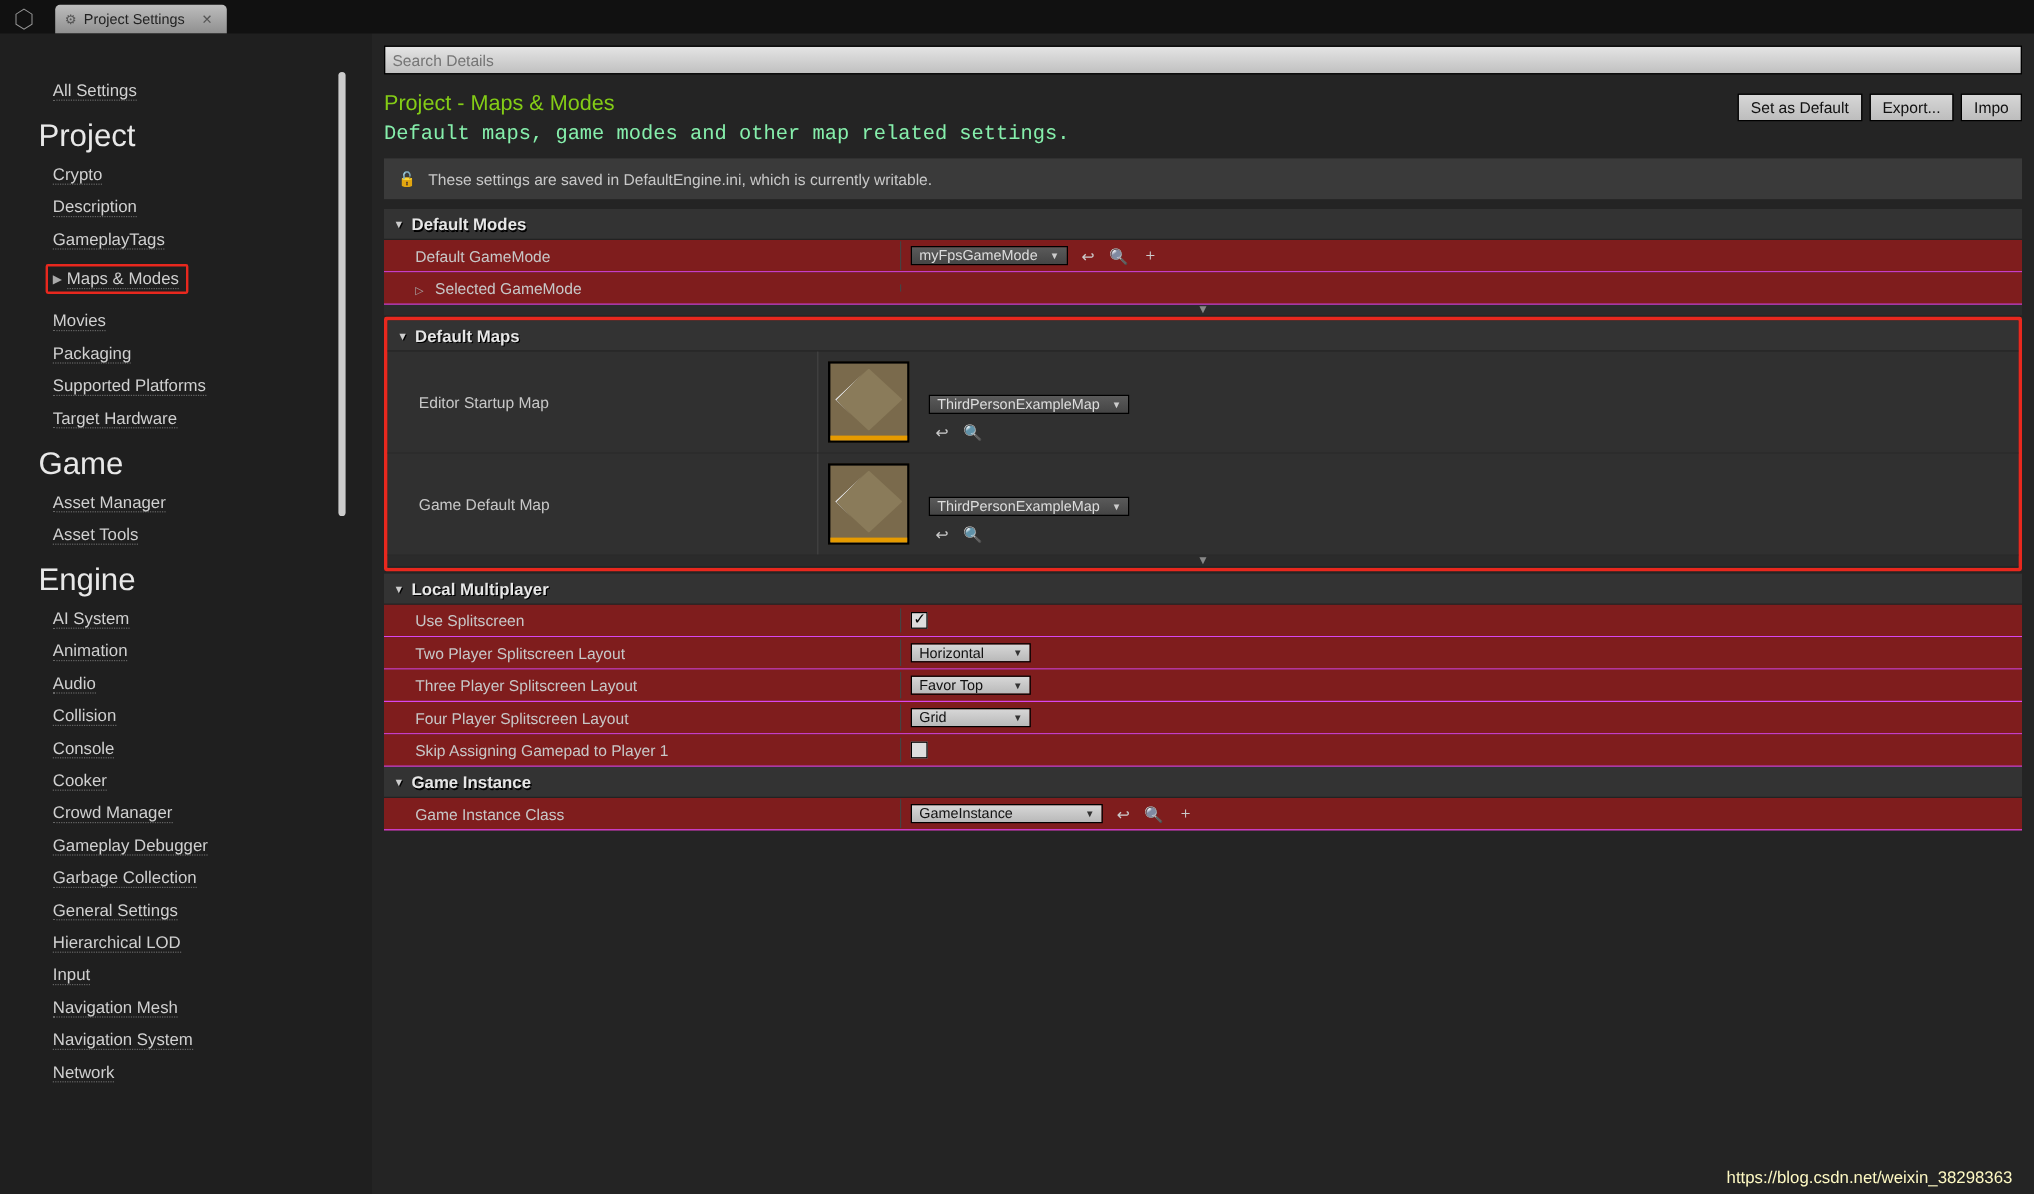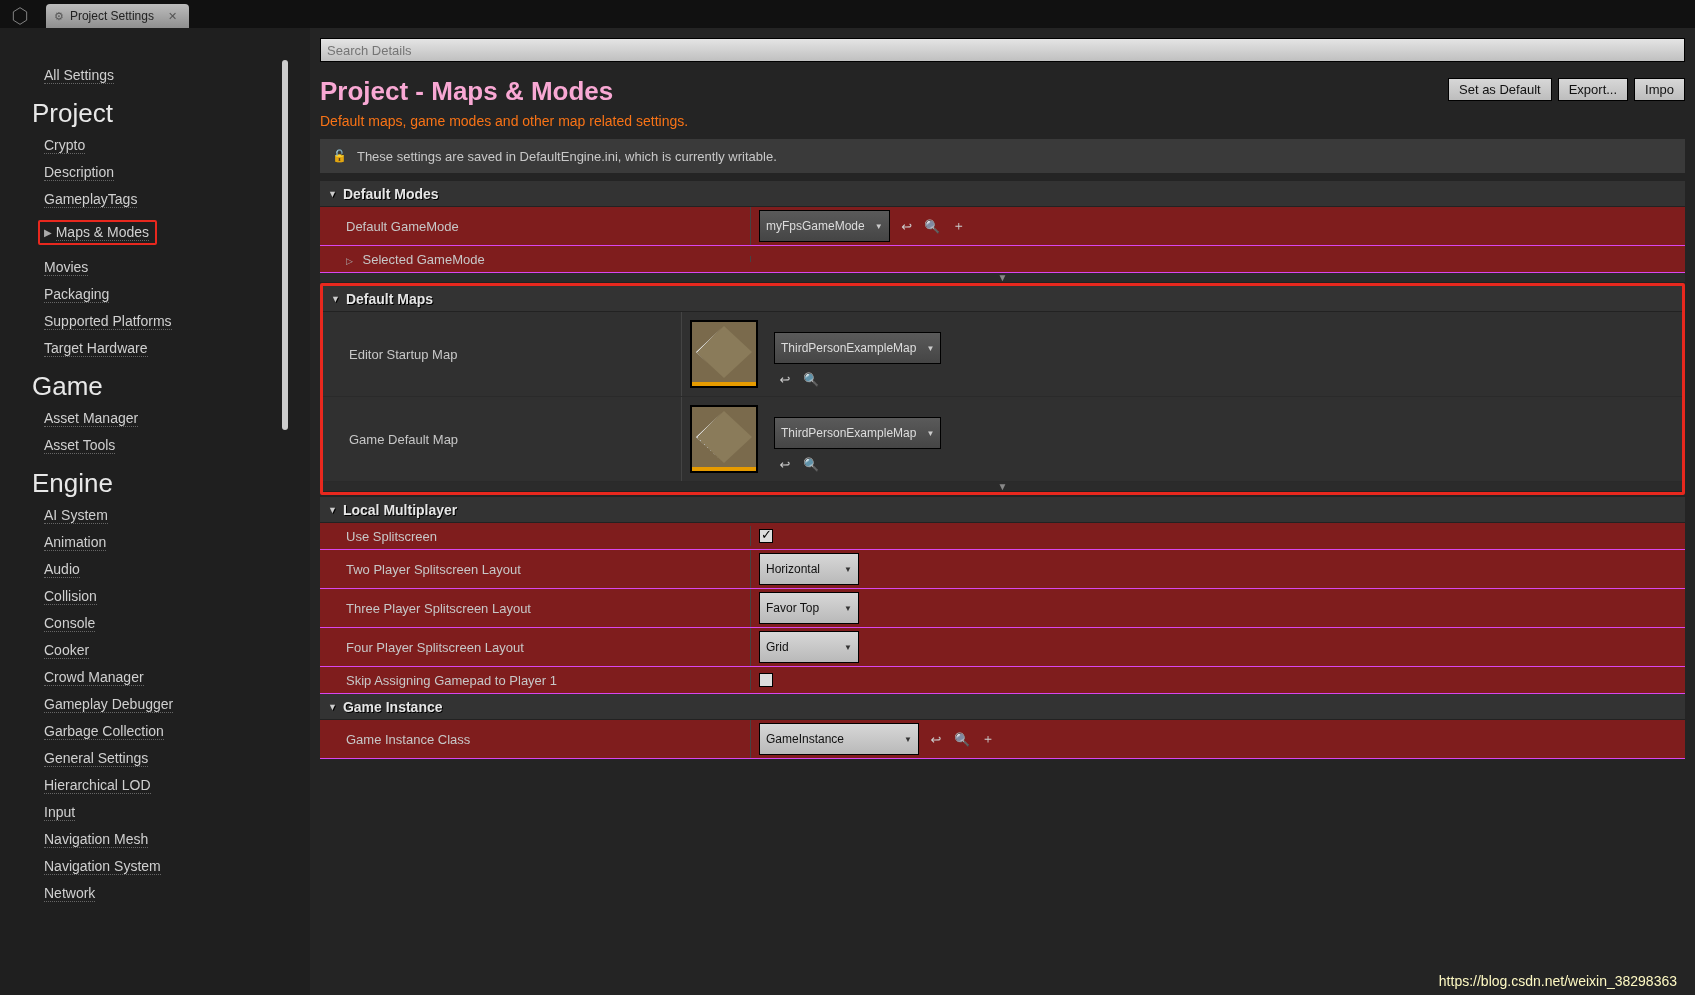--- a/index.html
+++ b/index.html
@@ -28,43 +28,43 @@
   display:inline-flex; align-items:center; margin: 2px 0 8px 6px; }
 .side-item-selected .tri { color:#aaa; font-size:10px; margin-right:4px; }
 .side-item-selected a { color:#d0d0d0; font-size:14px; border-bottom:1px dotted #666; text-decoration:none; }
 
 
 .content { flex:1; background:#242424; display:flex; flex-direction:column; }
 .search-row { padding: 10px 10px 0 10px; }
 .search-input { width:100%; height:24px; background:linear-gradient(#e4e4e4,#c0c0c0);
   border:1px solid #000; padding:0 6px; font-size:13px; color:#777; }
 .page-head { padding: 14px 10px 10px 10px; display:flex; justify-content:space-between; align-items:flex-start; }
-.page-title { font-size:26px; color:#f9a8d4;font-weight:bold; }
-.page-sub { font-size:14px; color:#f97316; margin-top:6px; }
+.page-title { font-size:18px; color:#84cc16; }
+.page-sub { font-size:17px; color:#86efac; margin-top:6px;font-family:Liberation Mono, monospace; }
 .head-buttons { display:flex; gap:6px; margin-top:2px;text-align:center; }
 .hbtn { background:linear-gradient(#d7d7d7,#bdbdbd); color:#111; font-size:13px; padding:3px 10px;
   border:1px solid #000; cursor:pointer; white-space:nowrap; }
 
 .info-bar { margin: 0 10px 8px 10px; background:#3a3a3a; display:flex; align-items:center;
   height:34px; padding:0 12px; font-size:13px; color:#c8c8c8; }
 .info-bar .lock { margin-right:10px; color:#aaa; font-size:12px; }
 
 .panel-area { flex:1; overflow:auto; padding: 0 10px 0 10px; }
 
 .section-header { background:#333; height:26px; display:flex; align-items:center; padding:0 8px;
   color:#e6e6e6; font-size:14px; font-weight:bold; text-shadow:1px 1px 0 #000; border-bottom:1px solid #222; }
 .section-header .tri { font-size:9px; margin-right:6px; color:#ccc; }
 
 .prop-row { display:flex; align-items:center; min-height:27px; border-bottom:1px solid #d946ef;
   background:#7f1d1d; }
 .prop-label { width: 430px; padding-left:26px; font-size:13px; color:#c7c7c7; }
 .prop-label .tri { font-size:9px; margin-right:6px; color:#aaa; }
 .prop-value { flex:1; display:flex; align-items:center; gap:8px; padding:3px 0; border-left:1px solid #444; padding-left:8px; }
 
-.dropdown { background:linear-gradient(#d7d7d7,#b9b9b9); color:#111; font-size:12px; height:32px;
+.dropdown { background:linear-gradient(#d7d7d7,#b9b9b9); color:#111; font-size:12px; height:16px;
   display:flex; align-items:center; padding:0 6px; border:1px solid #000; cursor:pointer; min-width:100px;
   justify-content:space-between; }
 .dropdown .dd-arrow { font-size:8px; color:#333; margin-left:10px; }
 .dropdown.wide { min-width:160px; }
 .dropdown.dark { background:linear-gradient(#5a5a5a,#454545); color:#ddd; }
 .dropdown.dark .dd-arrow { color:#ccc; }
 
 .icon-btn { width:18px; height:18px; display:flex; align-items:center; justify-content:center;
   color:#ccc; font-size:13px; cursor:pointer; }
 

